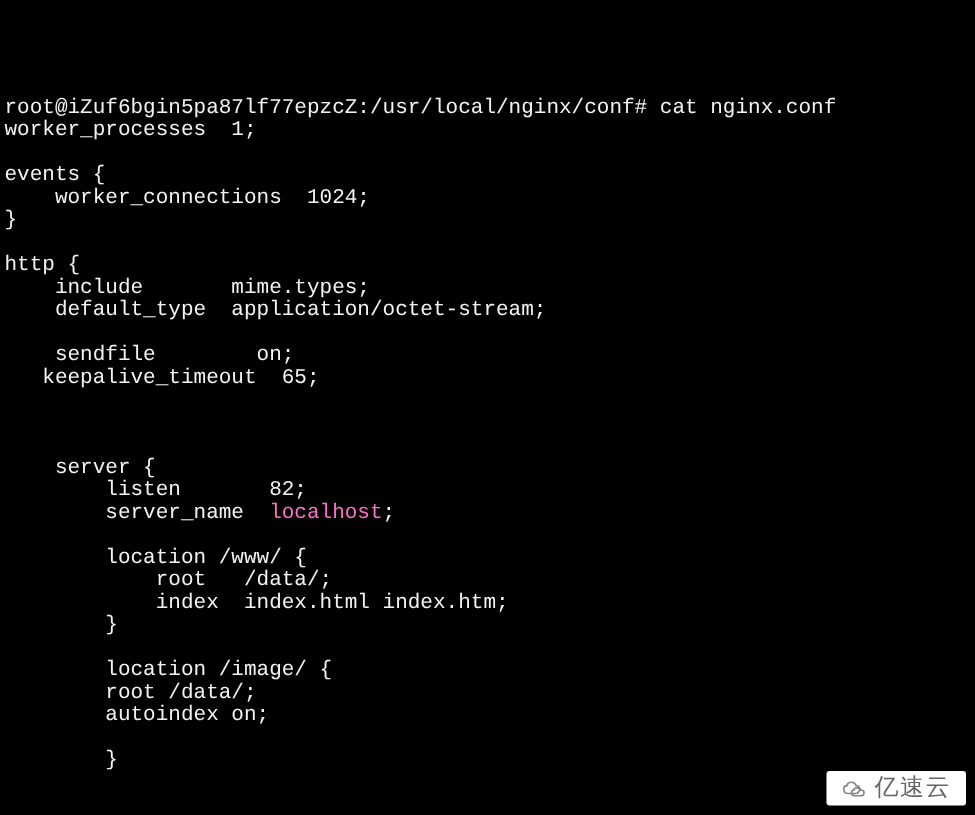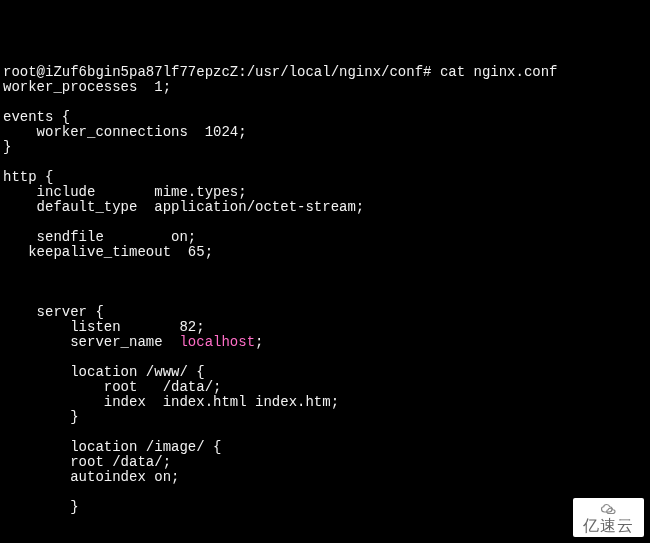--- a/index.html
+++ b/index.html
@@ -35,21 +35,20 @@
       right: 6px;
       background: #fff;
       color: #888;
       font-family: sans-serif;
       font-size: 16px;
       padding: 4px 10px;
       border-radius: 2px;
       display: flex;
       align-items: center;
       gap: 4px;
-      flex-direction: column;
     }
     .watermark .logo-icon {
       width: 18px;
       height: 12px;
       display: inline-block;
     }
     .watermark .logo-text {
       font-weight: 500;
       color: #666;
       letter-spacing: 1px;

